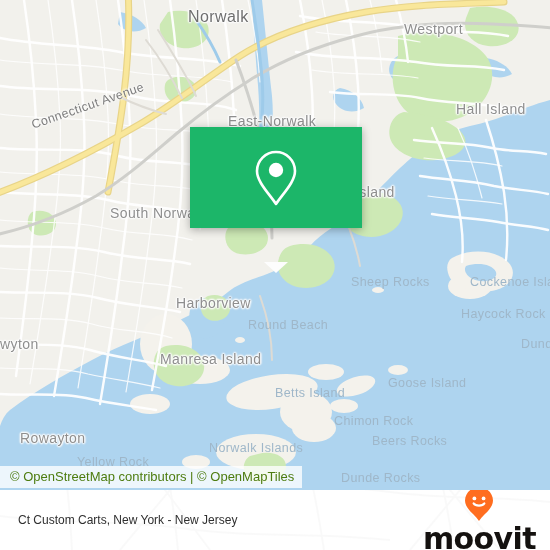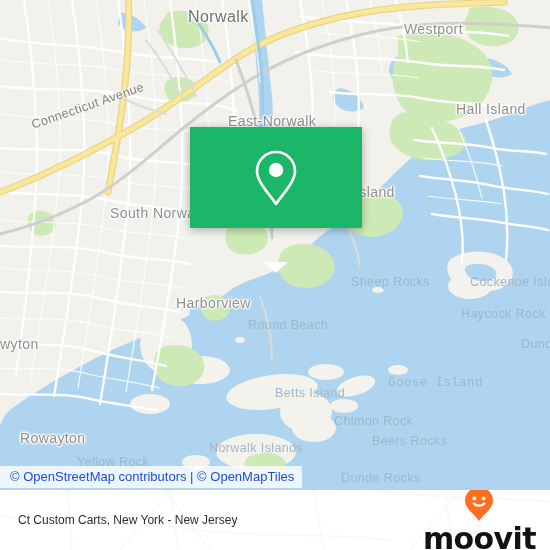--- a/index.html
+++ b/index.html
@@ -37,21 +37,21 @@
   .lbl.road{
     font-size:12.5px;color:#7d7d7d;
     text-shadow:0 0 2px #fff,0 0 3px #fff,0 0 4px #fff;
   }
 
   
   .attrib{
     position:absolute;left:0;top:466px;
     background:rgba(255,255,255,.78);
     padding:3px 8px 4px 10px;
-    font-size:13px;color:#1d4ed8;
+    font-size:13px;color:#4d7c0f;
     white-space:nowrap;
     font-family:"Liberation Sans", sans-serif;
   }
 
   
   .popup{
     position:absolute;left:190px;top:127px;width:172px;
     filter:drop-shadow(0 2px 4px rgba(0,0,0,.3));
   }
   .popup-head{
@@ -291,21 +291,22 @@
     <div class="lbl road" style="left:32px;top:118px;transform:rotate(-19deg);transform-origin:left center;">Connecticut Avenue</div>
     <div class="lbl town" style="left:355px;top:184px;">Island</div>
     <div class="lbl town" style="left:110px;top:205px;">South Norwalk</div>
     <div class="lbl water-big" style="left:351px;top:275px;">Sheep Rocks</div>
     <div class="lbl water-big" style="left:470px;top:275px;">Cockenoe Island</div>
     <div class="lbl town" style="left:176px;top:295px;">Harborview</div>
     <div class="lbl water-big" style="left:461px;top:307px;">Haycock Rock</div>
     <div class="lbl water-big" style="left:248px;top:318px;">Round Beach</div>
     <div class="lbl water-big" style="left:521px;top:337px;">Dunde</div>
     <div class="lbl town" style="left:0px;top:336px;">wyton</div>
-    <div class="lbl water-big" style="left:388px;top:376px;font-family:Liberation Mono, monospace;">Goose Island</div>
+    <div class="lbl town" style="left:160px;top:351px;">Manresa Island</div>
+    <div class="lbl water-big" style="left:388px;top:376px;">Goose Island</div>
     <div class="lbl water-big" style="left:275px;top:386px;">Betts Island</div>
     <div class="lbl water-big" style="left:334px;top:414px;">Chimon Rock</div>
     <div class="lbl water-big" style="left:372px;top:434px;">Beers Rocks</div>
     <div class="lbl town" style="left:20px;top:430px;">Rowayton</div>
     <div class="lbl water-big" style="left:209px;top:441px;">Norwalk Islands</div>
     <div class="lbl water-big" style="left:77px;top:455px;">Yellow Rock</div>
     <div class="lbl water-big" style="left:341px;top:471px;">Dunde Rocks</div>
 
     <div class="popup">
       <div class="popup-head">

